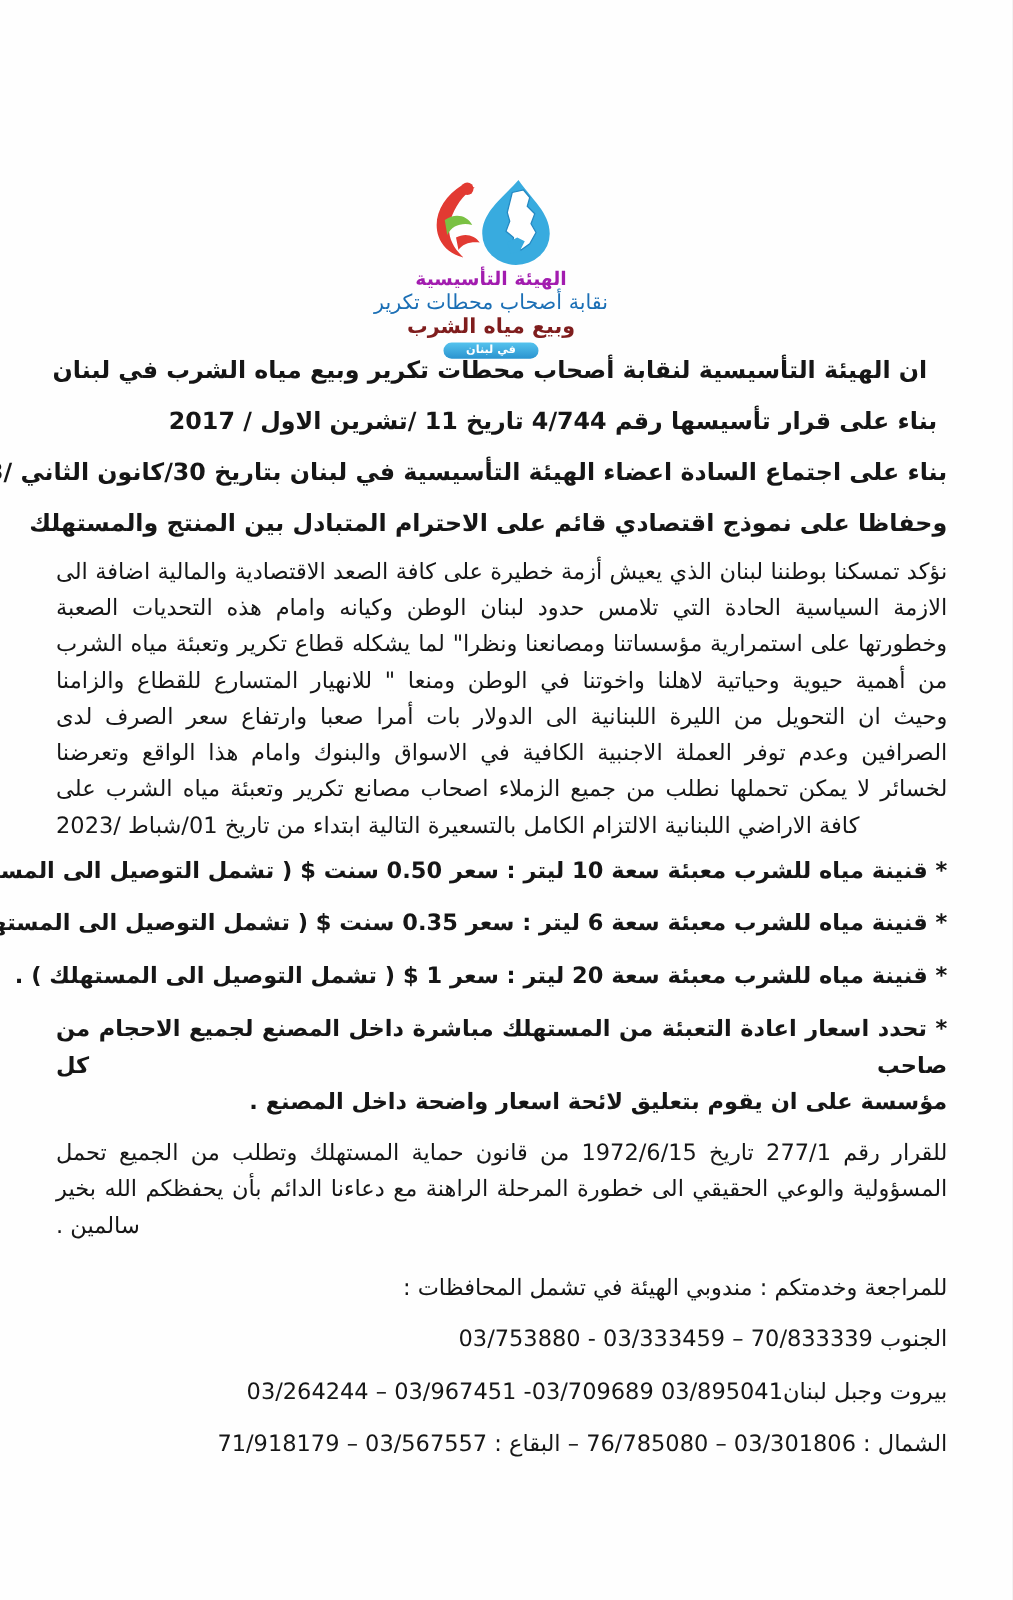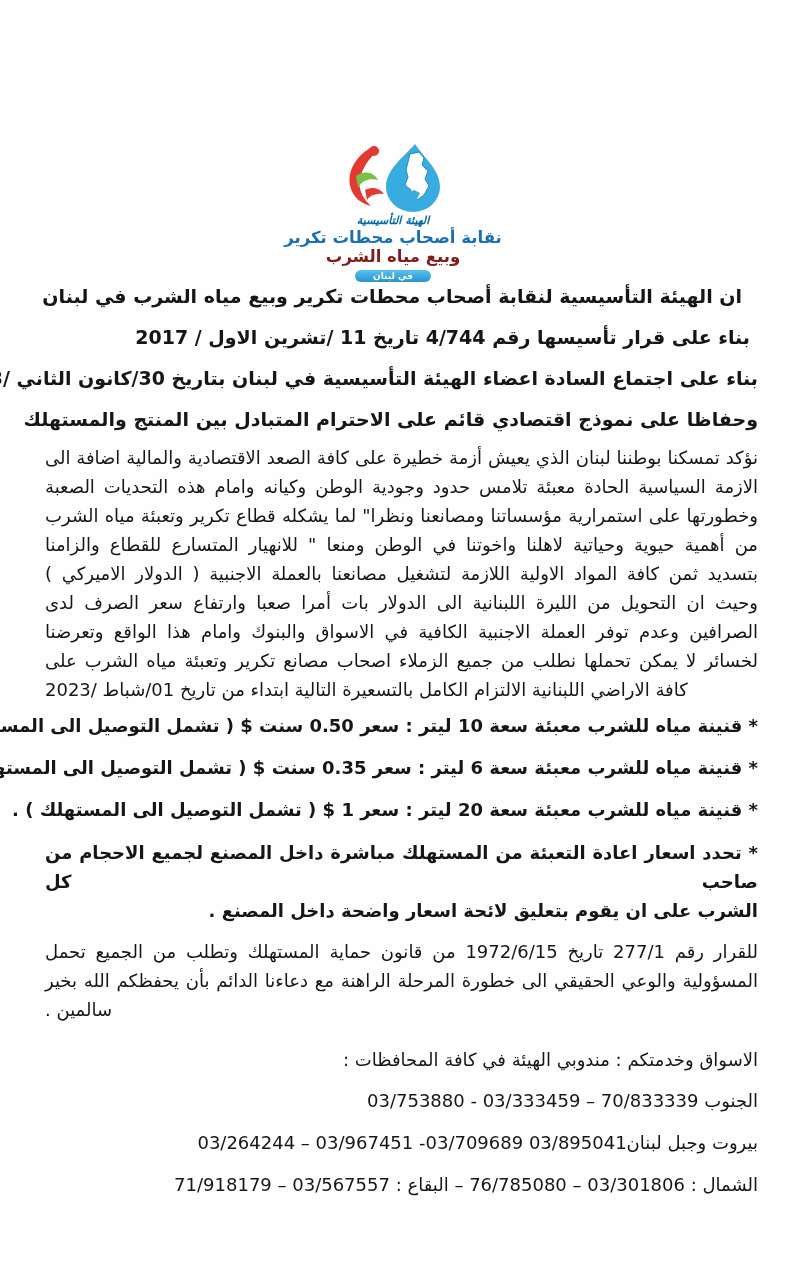--- a/index.html
+++ b/index.html
@@ -14,22 +14,22 @@
     overflow:hidden;
   }
   
   .logo{
     position:absolute;top:142px;left:0;right:0;
     display:flex;flex-direction:column;align-items:center;
     transform:translateX(-12px); 
     line-height:1.15;
   }
   .logo-art{display:block;}
-  .logo-small{font-size:11px;font-weight:bold;color:#0369a1;margin-top:1px;font-style:italic;}
-  .logo-main{font-size:16.5px;font-weight:bold;color:#1b6fb5;margin-top:1px;}
+  .logo-small{font-size:15px;font-weight:bold;color:#a21caf;margin-top:1px;}
+  .logo-main{font-size:16.5px;font-weight:normal;color:#1b6fb5;margin-top:1px;}
   .logo-sub{font-size:16.5px;font-weight:bold;color:#7f1d1d;}
   .logo-ribbon{
     margin-top:3px;font-size:9px;font-weight:bold;color:#ffffff;
     background:linear-gradient(#55c3ee,#2a93cf);
     padding:1px 18px;border-radius:9px;
   }
   
   .doc{
     position:absolute;top:276px;right:52px;left:45px;
   }
@@ -106,51 +106,50 @@
 
     <div class="h-line idx-0">ان الهيئة التأسيسية لنقابة أصحاب محطات تكرير وبيع مياه الشرب في لبنان</div>
         <div class="h-line idx-1">بناء على قرار تأسيسها رقم 4/744 تاريخ 11 /تشرين الاول / 2017</div>
         <div class="h-line idx-2">بناء على اجتماع السادة اعضاء الهيئة التأسيسية في لبنان بتاريخ 30/كانون الثاني /2023</div>
         <div class="h-line idx-3">وحفاظا على نموذج اقتصادي قائم على الاحترام المتبادل بين المنتج والمستهلك</div>
       </div>
 
     <div class="para">
 
     <div class="p-line idx-0">نؤكد تمسكنا بوطننا لبنان الذي يعيش أزمة خطيرة على كافة الصعد الاقتصادية والمالية اضافة الى</div>
-        <div class="p-line idx-1">الازمة السياسية الحادة معبئة تلامس حدود وجودية الوطن وكيانه وامام هذه التحديات الصعبة</div>
+        <div class="p-line idx-1">الازمة السياسية الحادة التي تلامس حدود لبنان الوطن وكيانه وامام هذه التحديات الصعبة</div>
         <div class="p-line idx-2">وخطورتها على استمرارية مؤسساتنا ومصانعنا ونظرا" لما يشكله قطاع تكرير وتعبئة مياه الشرب</div>
         <div class="p-line idx-3">من أهمية حيوية وحياتية لاهلنا واخوتنا في الوطن ومنعا " للانهيار المتسارع للقطاع والزامنا</div>
-        <div class="p-line idx-4">بتسديد ثمن كافة المواد الاولية اللازمة لتشغيل مصانعنا بالعملة الاجنبية ( الدولار الاميركي )</div>
         <div class="p-line idx-5">وحيث ان التحويل من الليرة اللبنانية الى الدولار بات أمرا صعبا وارتفاع سعر الصرف لدى</div>
         <div class="p-line idx-6">الصرافين وعدم توفر العملة الاجنبية الكافية في الاسواق والبنوك وامام هذا الواقع وتعرضنا</div>
         <div class="p-line idx-7">لخسائر لا يمكن تحملها نطلب من جميع الزملاء اصحاب مصانع تكرير وتعبئة مياه الشرب على</div>
         <div class="p-line idx-8">كافة الاراضي اللبنانية الالتزام الكامل بالتسعيرة التالية ابتداء من تاريخ 01/شباط /2023</div>
       </div>
 
     <div class="price">
 
     <div class="price-line idx-0">* قنينة مياه للشرب معبئة سعة 10 ليتر : سعر 0.50 سنت $ ( تشمل التوصيل الى المستهلك ).</div>
         <div class="price-line idx-1">* قنينة مياه للشرب معبئة سعة 6 ليتر : سعر 0.35 سنت $ ( تشمل التوصيل الى المستهلك ) .</div>
         <div class="price-line idx-2">* قنينة مياه للشرب معبئة سعة 20 ليتر : سعر 1 $ ( تشمل التوصيل الى المستهلك ) .</div>
       </div>
 
     <div class="note">
 
     <div class="p-line idx-0">* تحدد اسعار اعادة التعبئة من المستهلك مباشرة داخل المصنع لجميع الاحجام من صاحب كل</div>
-        <div class="p-line idx-1">الشرب على ان يقوم بتعليق لائحة اسعار واضحة داخل المصنع .</div>
+        <div class="p-line idx-1">مؤسسة على ان يقوم بتعليق لائحة اسعار واضحة داخل المصنع .</div>
       </div>
 
     <div class="para warning">
       <div class="p-line">للقرار رقم 277/1 تاريخ 1972/6/15 من قانون حماية المستهلك وتطلب من الجميع تحمل</div>
       <div class="p-line">المسؤولية والوعي الحقيقي الى خطورة المرحلة الراهنة مع دعاءنا الدائم بأن يحفظكم الله بخير</div>
       <div class="p-line">سالمين .</div>
     </div>
 
     <div class="contact">
-      <div class="c-intro">الاسواق وخدمتكم : مندوبي الهيئة في كافة المحافظات :</div>
+      <div class="c-intro">للمراجعة وخدمتكم : مندوبي الهيئة في تشمل المحافظات :</div>
       <div>
 
       <div class="c-line idx-0">الجنوب  70/833339 – 03/333459 - 03/753880</div>
           <div class="c-line idx-1">بيروت وجبل لبنان03/895041 03/709689- 03/967451 – 03/264244</div>
           <div class="c-line idx-2">الشمال : 03/301806 – 76/785080 – البقاع : 03/567557 – 71/918179</div>
         </div>
     </div>
 
   </div>
 </div>

